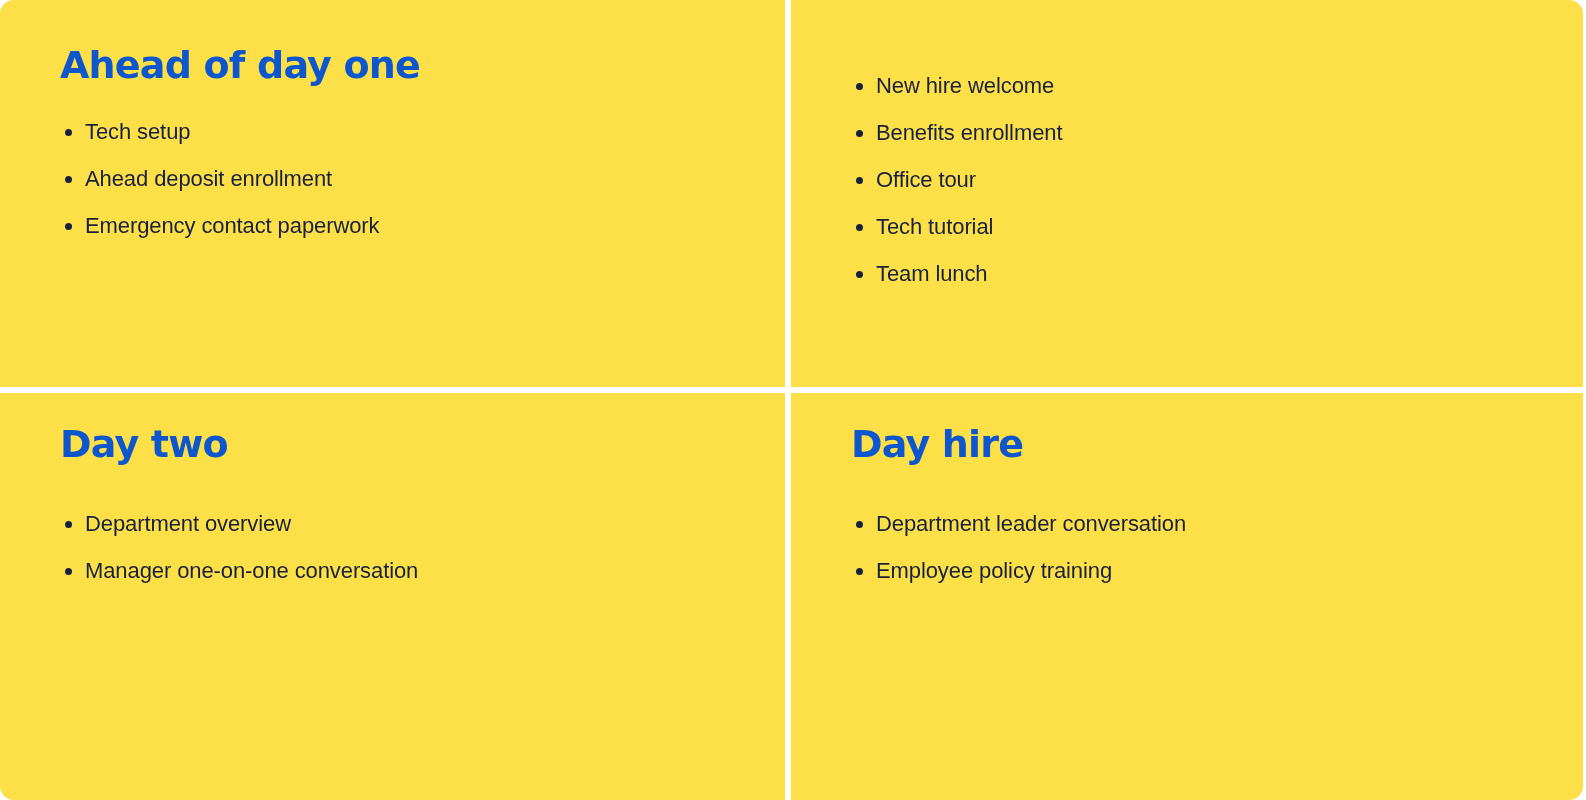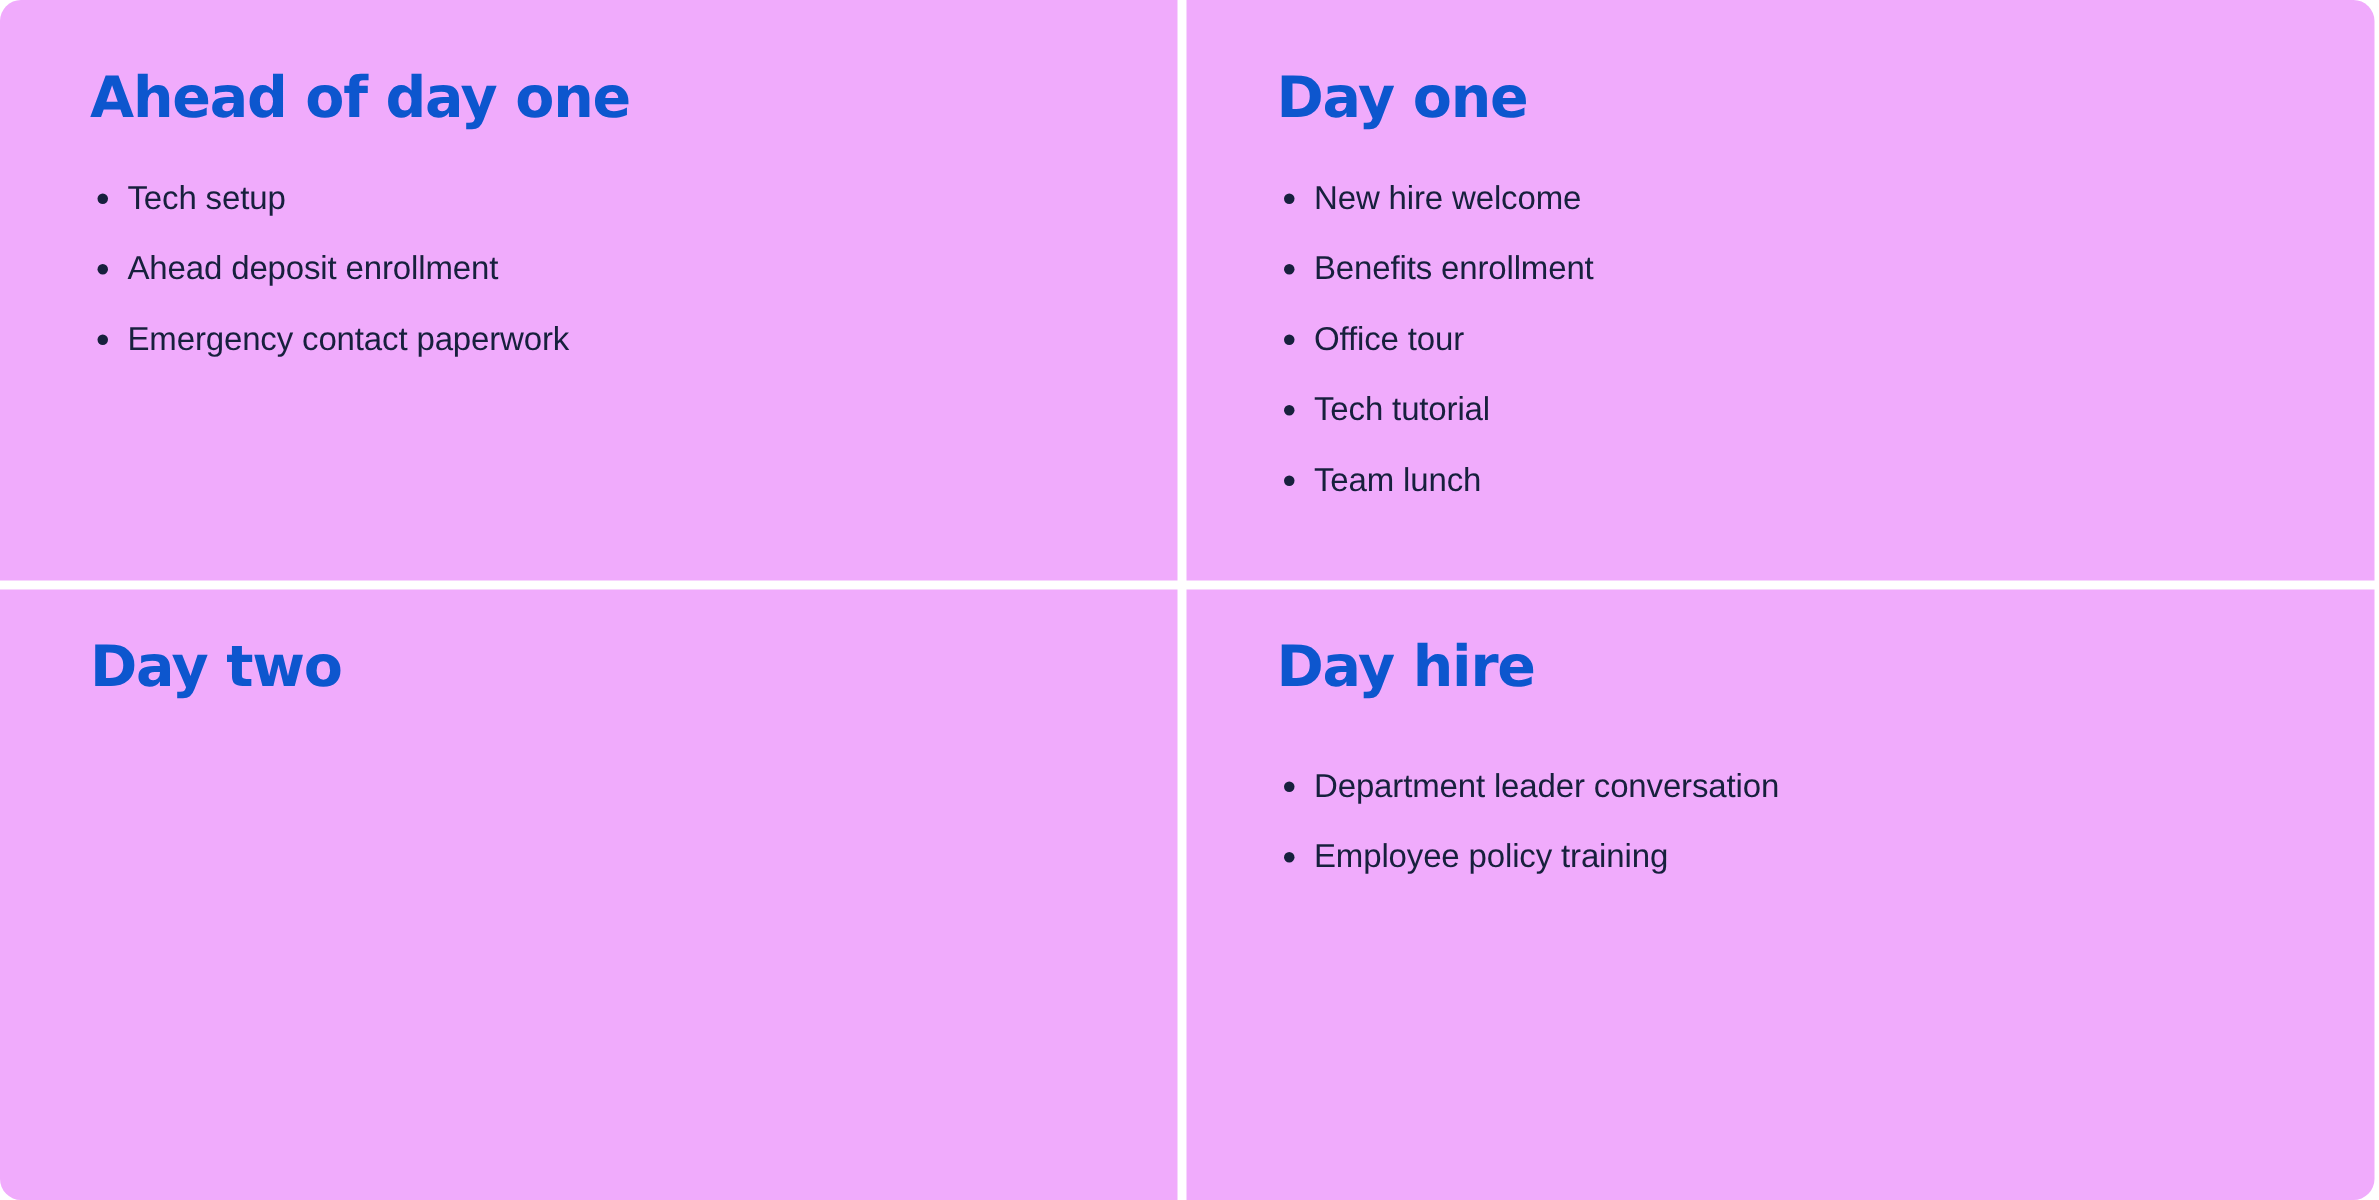--- a/index.html
+++ b/index.html
@@ -33,21 +33,21 @@
     box-sizing: border-box;
   }
   .cell-tl { padding: 0 6px 6px 0; }
   .cell-tr { padding: 0 3px 6px 0; }
   .cell-bl { padding: 0 6px 0 0; }
   .cell-br { padding: 0 3px 0 0; }
 
   .card {
     width: 100%;
     height: 100%;
-    background: #f0abfc;
+    background: #fde047;
     box-sizing: border-box;
     padding: 16px;
     overflow: hidden;
     position: relative;
   }
 
   
   .cell-tl .card { border-top-left-radius: 14px; }
   .cell-tr .card { border-top-right-radius: 14px; }
   .cell-bl .card { border-bottom-left-radius: 14px; }
@@ -130,21 +130,20 @@
             <span>Emergency contact paperwork</span>
           </li>
         </ul>
       </div>
     </div>
   </div>
 
   <div class="cell cell-tr">
     <div class="card">
       <div class="card-inner">
-        <h2 class="card-title">Day one</h2>
         <ul class="card-list">
           <li>
             <span class="bullet"></span>
             <span>New hire welcome</span>
           </li>
           <li>
             <span class="bullet"></span>
             <span>Benefits enrollment</span>
           </li>
           <li>
@@ -161,20 +160,30 @@
           </li>
         </ul>
       </div>
     </div>
   </div>
 
   <div class="cell cell-bl">
     <div class="card">
       <div class="card-inner">
         <h2 class="card-title">Day two</h2>
+        <ul class="card-list">
+          <li>
+            <span class="bullet"></span>
+            <span>Department overview</span>
+          </li>
+          <li>
+            <span class="bullet"></span>
+            <span>Manager one-on-one conversation</span>
+          </li>
+        </ul>
       </div>
     </div>
   </div>
 
   <div class="cell cell-br">
     <div class="card">
       <div class="card-inner">
         <h2 class="card-title">Day hire</h2>
         <ul class="card-list">
           <li>

